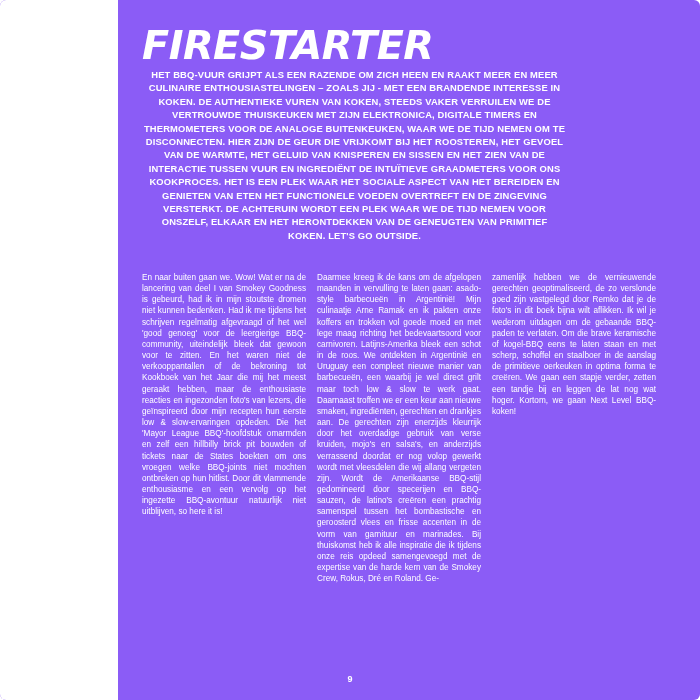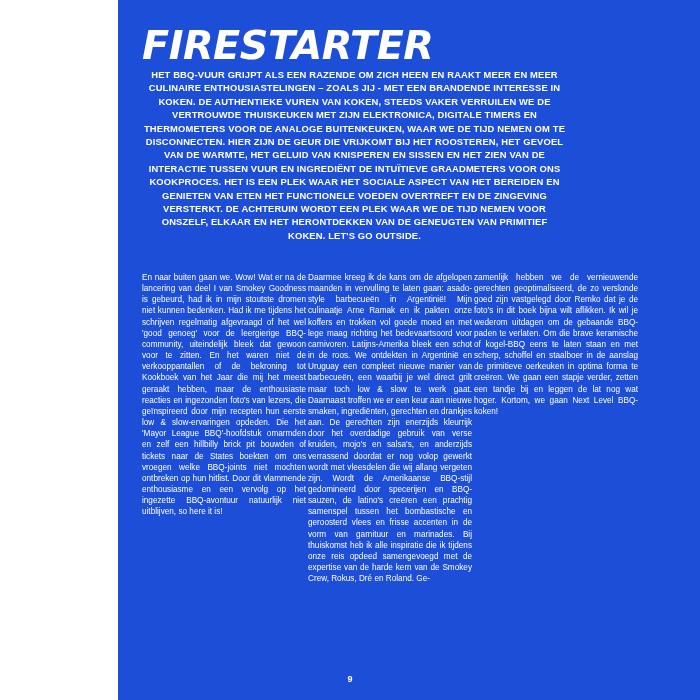--- a/index.html
+++ b/index.html
@@ -4,23 +4,24 @@
 <style>
   html, body {
     margin: 0;
     padding: 0;
     background: #ffffff;
   }
   #page {
     position: relative;
     width: 700px;
     height: 700px;
-    background: #1d4ed8;
+    background: #8b5cf6;
     overflow: hidden;
     font-family: "Liberation Sans", sans-serif;
+    border-radius: 6px;
   }
   
   .left-strip {
     position: absolute;
     left: 0;
     top: 0;
     width: 118px;
     height: 700px;
     background: #ffffff;
   }
@@ -59,21 +60,21 @@
     text-transform: uppercase;
     letter-spacing: 0.15px;
     text-align: center;
   }
   .columns {
     position: absolute;
     top: 272px;
     left: 0;
     width: 530px;
     display: flex;
-    gap: 2px;
+    gap: 11px;
   }
   .col {
     width: 164px;
     color: #ffffff;
     font-family: "Liberation Sans", sans-serif;
     font-size: 8.2px;
     line-height: 11.15px;
     text-align: justify;
     hyphens: none;
   }

